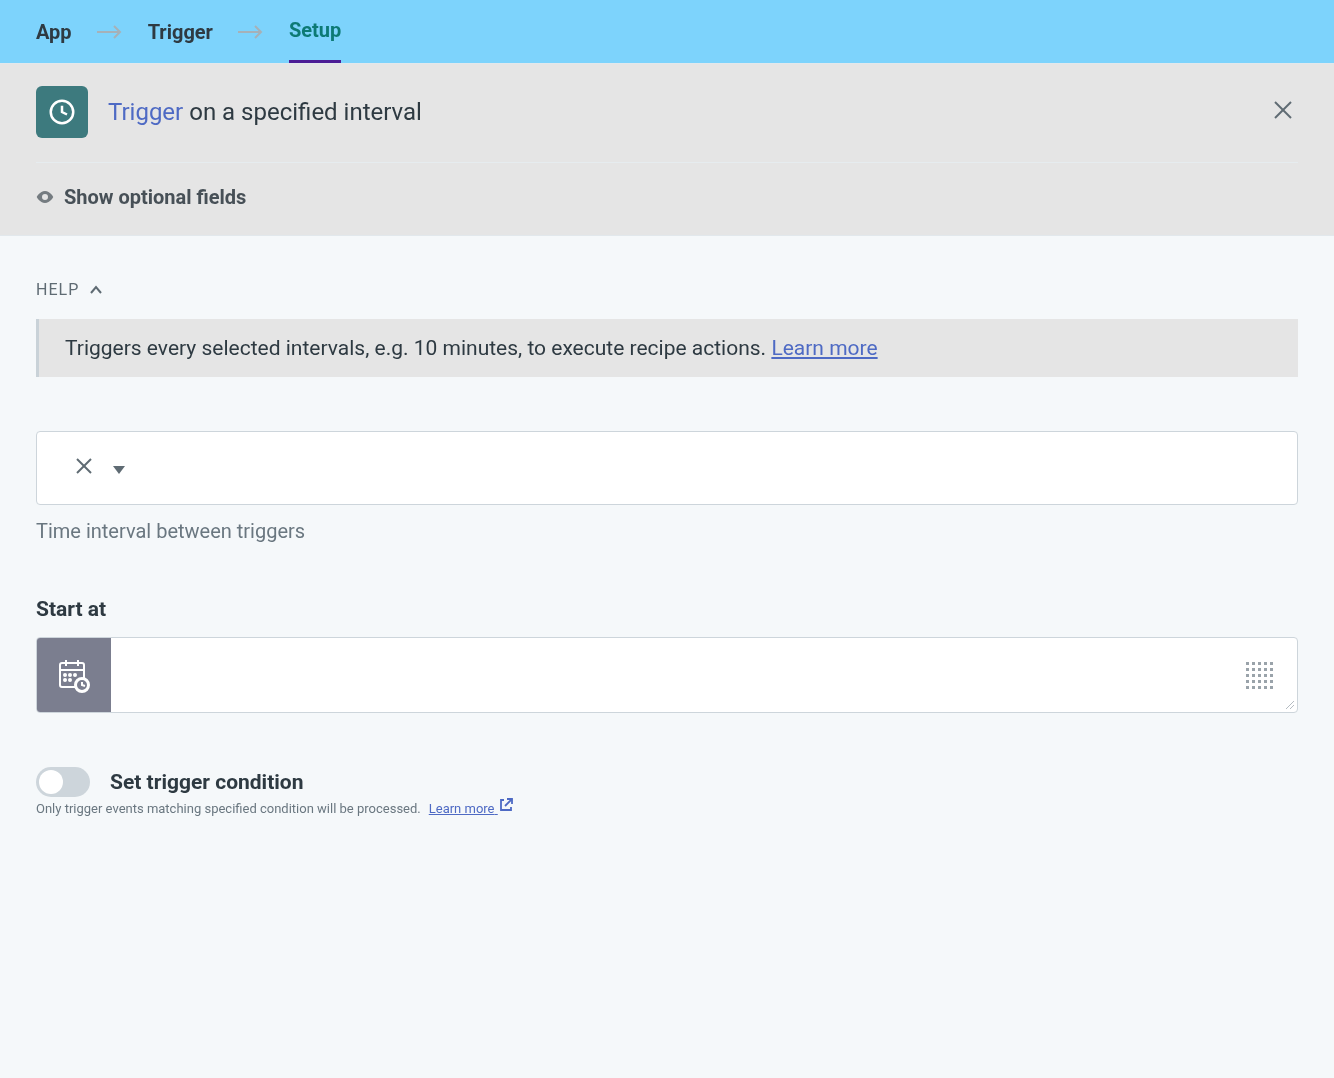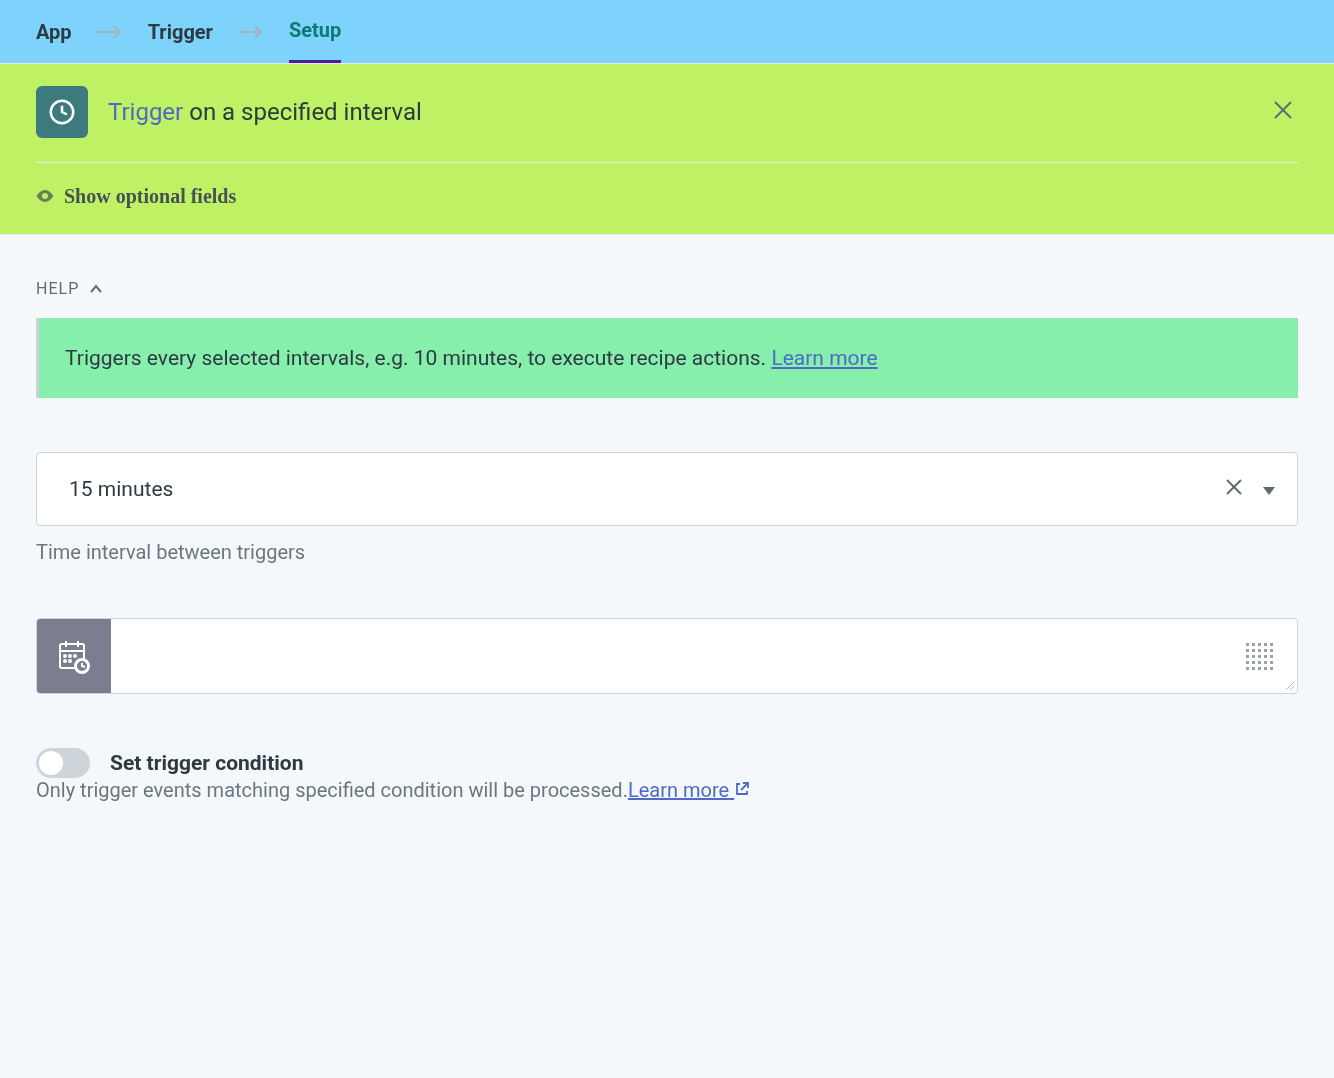--- a/index.html
+++ b/index.html
@@ -29,21 +29,21 @@
   color: #0d7a74;
   border-bottom: 3px solid #4c1d95;
 }
 .tab-arrow {
   color: #a6b1b8;
   padding-bottom: 18px;
   display: flex;
   align-items: center;
 }
 .panel {
-  background: #bef264;
+  background: #e5e5e5;
   padding: 22px 36px 26px 36px;
   border-bottom: 1px solid #e2e8ec;
 }
 .panel-header {
   display: flex;
   align-items: center;
   gap: 20px;
   padding-bottom: 24px;
   border-bottom: 1px solid #e6ecef;
 }
@@ -71,39 +71,38 @@
 }
 .optional-row {
   display: flex;
   align-items: center;
   gap: 10px;
   padding-top: 22px;
   color: #475057;
   font-weight: 700;
   font-size: 20px;
   cursor: pointer;
-  font-family: Liberation Serif, serif;
 }
 .optional-row svg { opacity: 0.7; }
 .form-area { padding: 40px 36px 60px 36px; }
 .help-header {
   display: inline-flex;
   align-items: center;
   gap: 10px;
   color: #5f6b73;
   font-weight: 400;
   font-size: 16px;
   letter-spacing: 1px;
   margin-bottom: 20px;
   cursor: pointer;
 }
 .help-box {
-  background: #86efac;
+  background: #e5e5e5;
   border-left: 3px solid #c9d2d8;
-  padding: 28px 26px;
+  padding: 17px 26px;
   font-size: 21px;
   color: #2e3a42;
   margin-bottom: 54px;
 }
 .help-box a, .learn-more { color: #4e6ac4; text-decoration: underline; cursor: pointer; }
 .field { margin-bottom: 54px; }
 .field-label {
   font-weight: 700;
   font-size: 21px;
   color: #2e3a42;
@@ -182,25 +181,25 @@
   width: 24px;
   height: 24px;
   background: #fff;
   border-radius: 50%;
   position: absolute;
   top: 3px;
   left: 3px;
 }
 .toggle-label { font-weight: 700; font-size: 21px; color: #2e3a42; }
 .condition-hint {
-  font-size: 20px;
+  font-size: 13px;
   color: #6a7780;
   display: flex;
   align-items: baseline;
-  gap: 0;
+  gap: 8px;
   flex-wrap: wrap;
 }
 .ext-icon { color: #4e6ac4; }
 </style>
 </head>
 <body>
 
 <div class="tabs">
   <div class="tab">App</div>
   <div class="tab-arrow">
@@ -258,38 +257,38 @@
     </span>
   </div>
 
   <div class="help-box">
     <span>Triggers every selected intervals, e.g. 10 minutes, to execute recipe actions. </span><a>Learn more</a>
   </div>
 
   
   <div class="field">
     <div class="select-box">
-      <span class="select-value">15 minutes</span>
       <span class="select-clear">
         <svg width="18" height="18" viewBox="0 0 18 18" stroke="#5f6b73" stroke-width="2">
             <line x1="2" y1="2" x2="16" y2="16"></line>
             <line x1="16" y1="2" x2="2" y2="16"></line>
           </svg>
       </span>
       <span class="select-caret">
         <svg width="16" height="10" viewBox="0 0 16 10" fill="#5f6b73">
             <polygon points="2,1 14,1 8,9"></polygon>
           </svg>
       </span>
     </div>
     <div class="field-hint">Time interval between triggers</div>
   </div>
 
   
   <div class="field">
+    <label class="field-label">Start at</label>
     <div class="date-box">
       <div class="date-icon-box">
         <svg width="36" height="36" viewBox="0 0 36 36" fill="none" stroke="#fff" stroke-width="2">
           <rect x="4" y="6" width="24" height="24" rx="2"></rect>
           <line x1="4" y1="13" x2="28" y2="13"></line>
           <line x1="10" y1="3" x2="10" y2="9"></line>
           <line x1="22" y1="3" x2="22" y2="9"></line>
           <circle cx="9" cy="18" r="1" fill="#fff"></circle>
             <circle cx="14" cy="18" r="1" fill="#fff"></circle>
             <circle cx="19" cy="18" r="1" fill="#fff"></circle>

